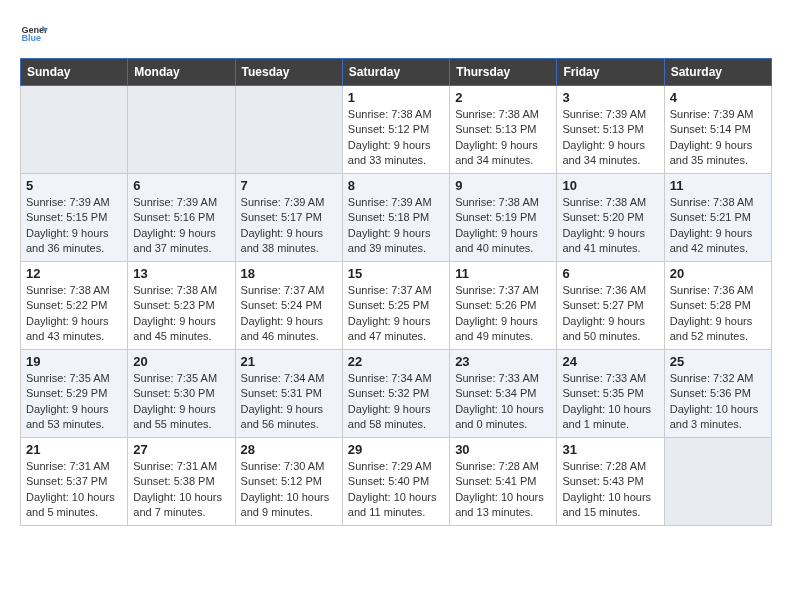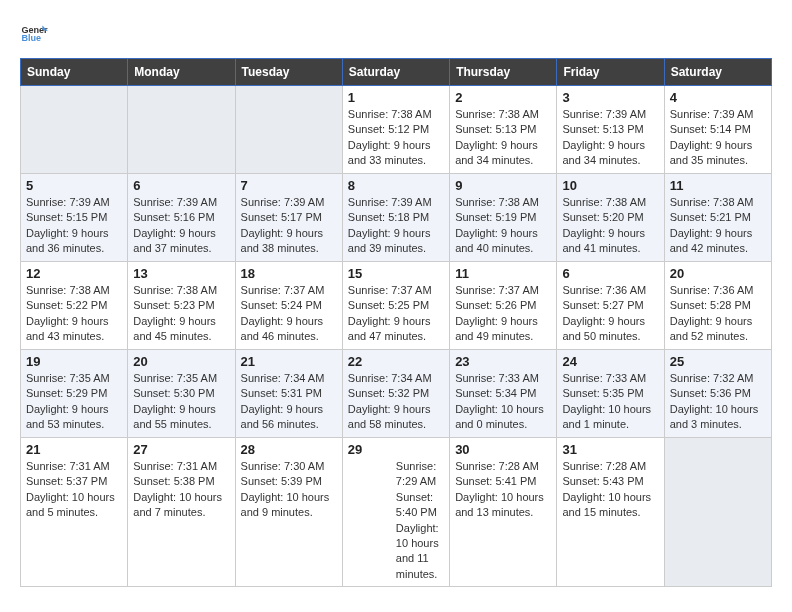--- a/index.html
+++ b/index.html
@@ -309,27 +309,27 @@
         <td>
           <div class="day-number">27</div>
           <div class="day-info" style="white-space: pre-line;">Sunrise: 7:31 AM
 Sunset: 5:38 PM
 Daylight: 10 hours
 and 7 minutes.</div>
         </td>
         <td>
           <div class="day-number">28</div>
           <div class="day-info" style="white-space: pre-line;">Sunrise: 7:30 AM
-Sunset: 5:39 PM
+Sunset: 5:12 PM
 Daylight: 10 hours
 and 9 minutes.</div>
         </td>
         <td>
           <div class="day-number">29</div>
-          <div class="day-info" style="white-space: pre-line; margin-left: 48px;">Sunrise: 7:29 AM
+          <div class="day-info" style="white-space: pre-line;">Sunrise: 7:29 AM
 Sunset: 5:40 PM
 Daylight: 10 hours
 and 11 minutes.</div>
         </td>
         <td>
           <div class="day-number">30</div>
           <div class="day-info" style="white-space: pre-line;">Sunrise: 7:28 AM
 Sunset: 5:41 PM
 Daylight: 10 hours
 and 13 minutes.</div>

